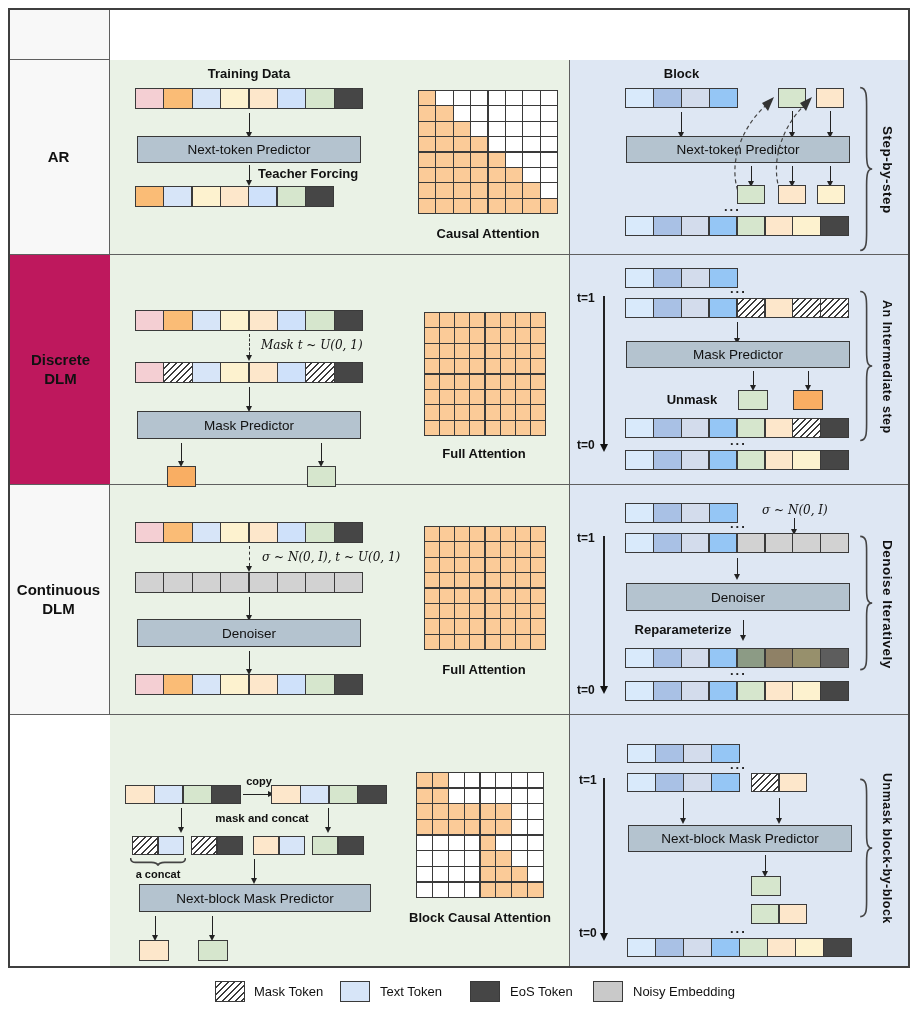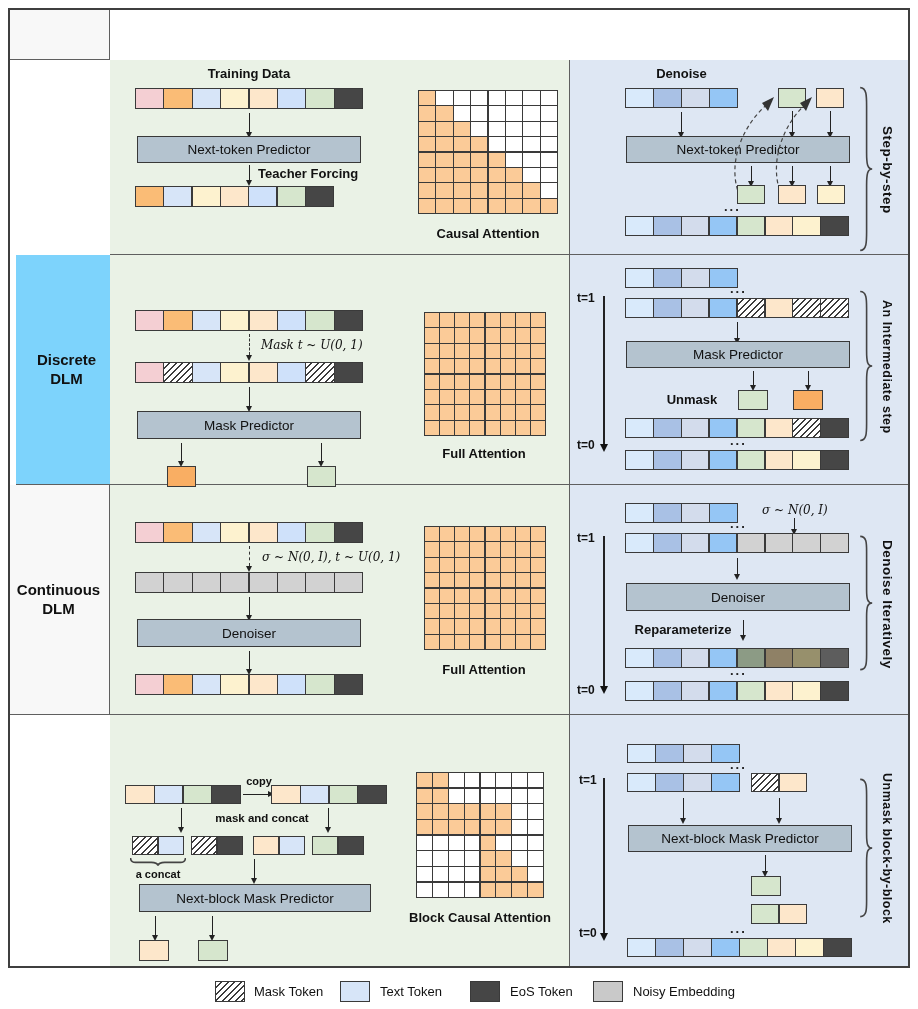--- a/index.html
+++ b/index.html
@@ -34,24 +34,25 @@
   .dashcurve{fill:none;stroke:#444;stroke-width:1.2;stroke-dasharray:4 3;}
   .legend-label{font-size:13px;display:flex;align-items:center;}
 </style>
 </head>
 <body>
 
 <div class="canvas">
 
   <div class="abs cell hcell" style="left:8px;top:8px;width:102px;height:52px;background:#f8f8f8"></div>
 
+  <div class="abs cell rcell" style="left:8px;top:60px;width:102px;height:195px;background:#f8f8f8"><span>AR</span></div>
   <div class="abs cell" style="left:110px;top:60px;width:460px;height:195px;background:#eaf2e6"></div>
   <div class="abs cell" style="left:570px;top:60px;width:340px;height:195px;background:#dee7f3"></div>
 
-  <div class="abs cell rcell" style="left:16px;top:255px;width:102px;height:230px;background:#7dd3fc"><span>Discrete
+  <div class="abs cell rcell" style="left:10px;top:255px;width:102px;height:230px;background:#be185d"><span>Discrete
 DLM</span></div>
   <div class="abs cell" style="left:110px;top:255px;width:460px;height:230px;background:#eaf2e6"></div>
   <div class="abs cell" style="left:570px;top:255px;width:340px;height:230px;background:#dee7f3"></div>
 
   <div class="abs cell rcell" style="left:8px;top:485px;width:102px;height:230px;background:#f8f8f8"><span>Continuous
 DLM</span></div>
   <div class="abs cell" style="left:110px;top:485px;width:460px;height:230px;background:#eaf2e6"></div>
   <div class="abs cell" style="left:570px;top:485px;width:340px;height:230px;background:#dee7f3"></div>
 
   <div class="abs cell" style="left:110px;top:715px;width:460px;height:253px;background:#eaf2e6"></div>
@@ -144,21 +145,21 @@
       <div class="gcell" style="background: rgb(251, 203, 152);"></div>
       <div class="gcell" style="background: rgb(251, 203, 152);"></div>
       <div class="gcell" style="background: rgb(251, 203, 152);"></div>
       <div class="gcell" style="background: rgb(251, 203, 152);"></div>
       <div class="gcell" style="background: rgb(251, 203, 152);"></div>
       <div class="gcell" style="background: rgb(251, 203, 152);"></div>
       <div class="gcell" style="background: rgb(251, 203, 152);"></div>
     </div>
   <div class="abs lbl" style="left:398px;top:226px;width:180px">Causal Attention</div>
 
-  <div class="abs lbl" style="left:625px;top:66px;width:113px">Denoise</div>
+  <div class="abs lbl" style="left:625px;top:66px;width:113px">Block</div>
   <div class="abs strip" style="left:625px;top:88px;width:113px;height:20px">
       <div class="tok" style="background: rgb(217, 234, 251);"></div>
       <div class="tok" style="background: rgb(169, 193, 229);"></div>
       <div class="tok" style="background: rgb(211, 220, 236);"></div>
       <div class="tok" style="background: rgb(149, 198, 245);"></div>
     </div>
   <div class="abs strip" style="left:778px;top:88px;width:28px;height:20px">
       <div class="tok" style="background: rgb(214, 230, 205);"></div>
     </div>
   <div class="abs strip" style="left:816px;top:88px;width:28px;height:20px">

